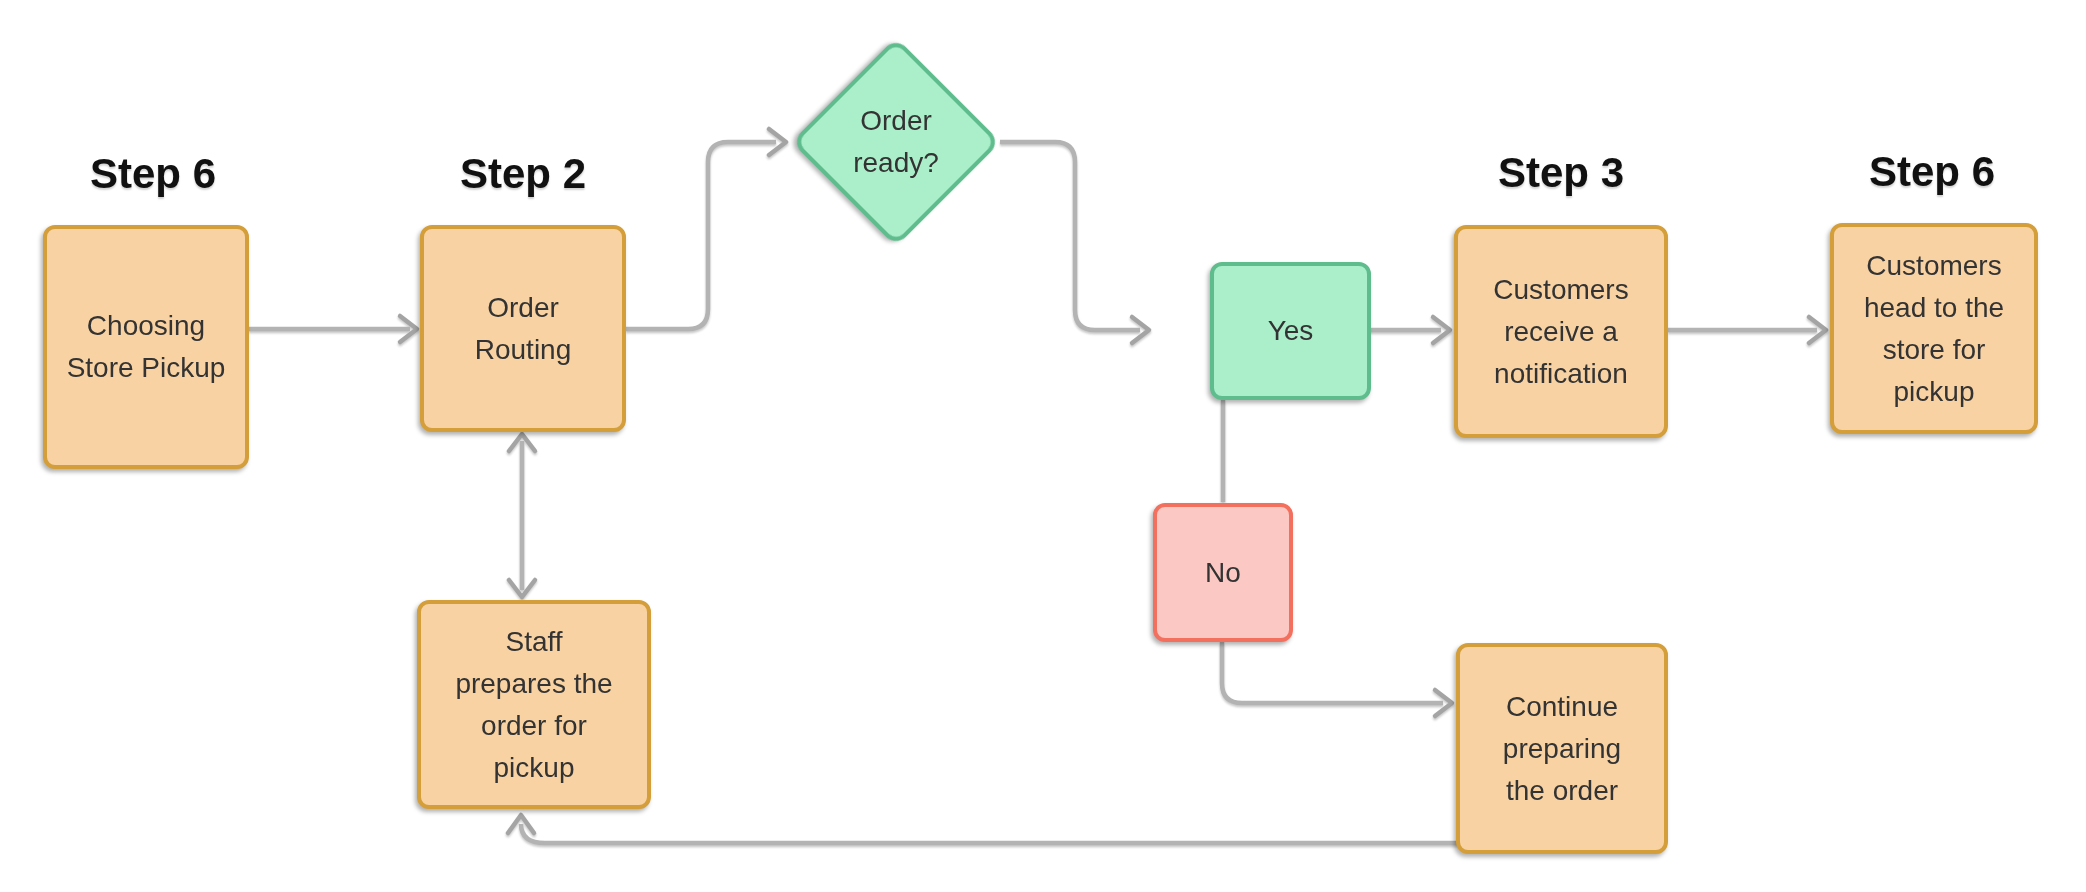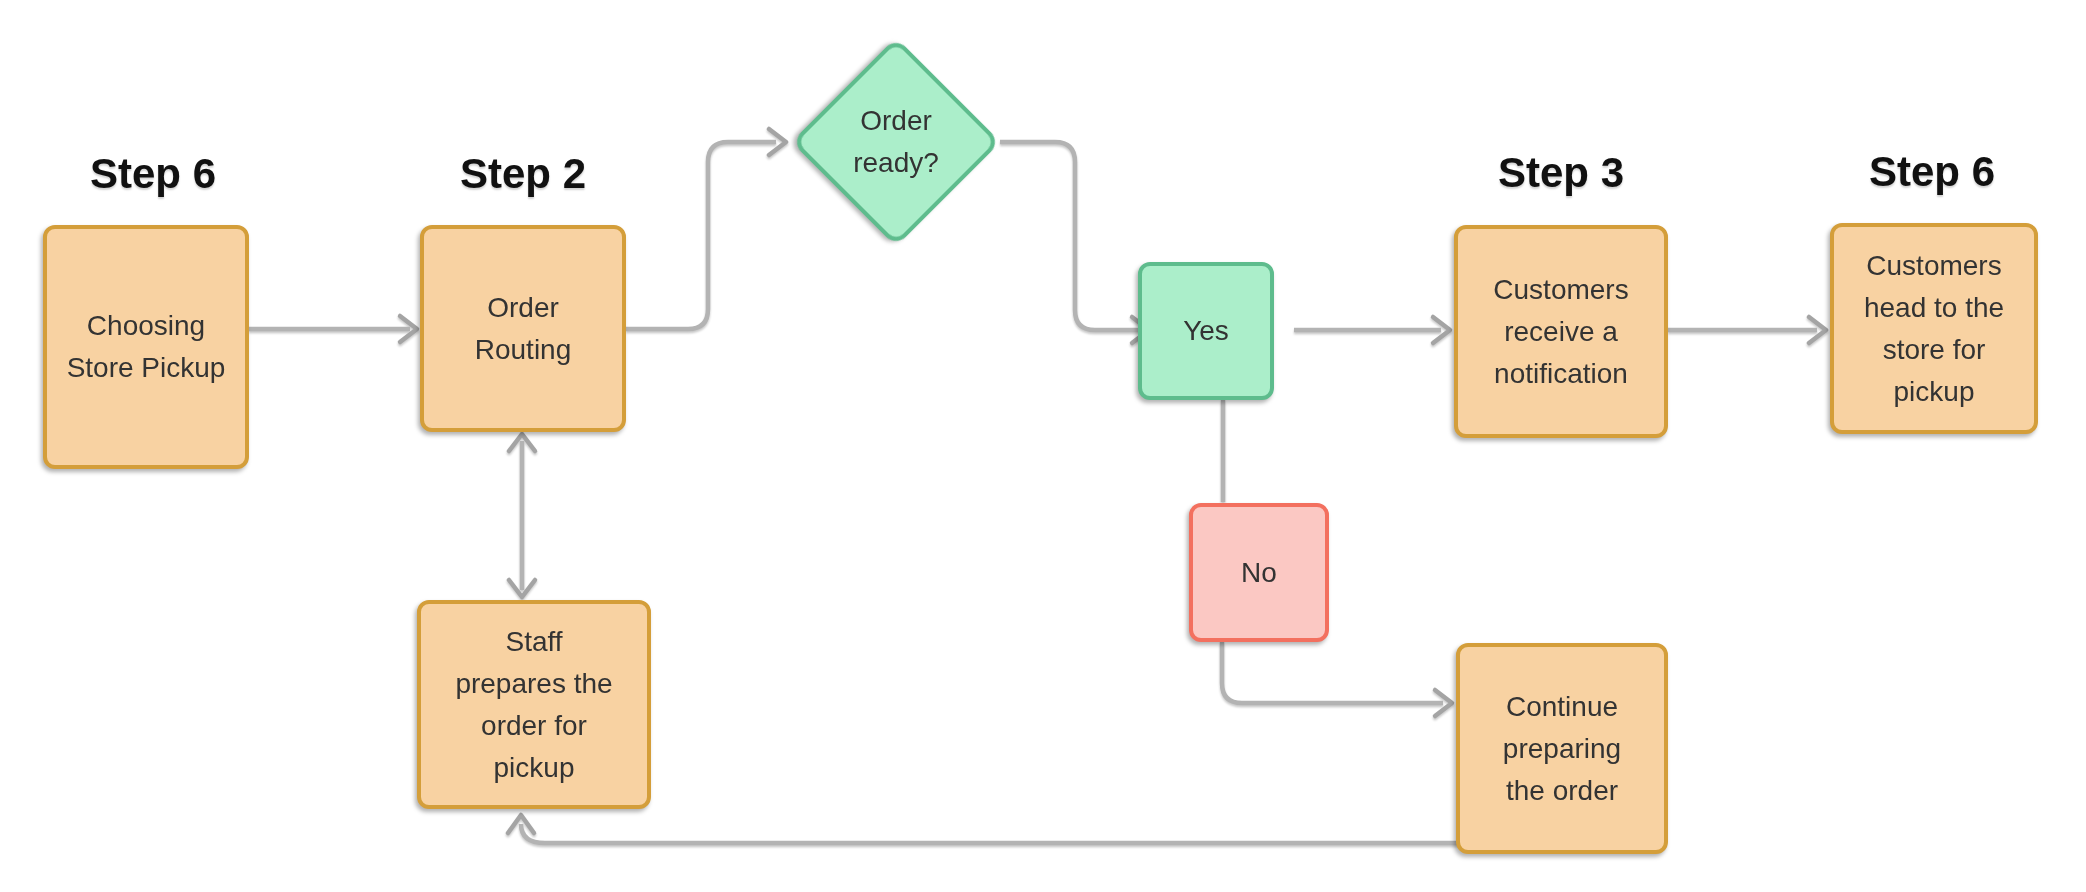--- a/index.html
+++ b/index.html
@@ -25,27 +25,27 @@
   .node {
     position:absolute; box-sizing:border-box;
     display:flex; align-items:center; justify-content:center;
     text-align:center; white-space:pre-line;
     font-size:28px; line-height:1.5; color:var(--node-text, #333333);
     border:4px solid; border-radius:12px;
     filter: drop-shadow(-2px 3px 2px rgba(0,0,0,0.30));
   }
   .process  { background:var(--process-fill, #F8D2A2); border-color:var(--process-border, #D49E3A); }
   .yes-node { background:var(--yes-fill, #ABEECA);     border-color:var(--yes-border, #5EBC8D); }
-  .no-node  { background:var(--no-fill, #FBC8C3);      border-color:var(--no-border, #F3705F);margin-left:36px; }
+  .no-node  { background:var(--no-fill, #FBC8C3);      border-color:var(--no-border, #F3705F); }
 
   .node-choosing  { left:43px;   top:225px; width:206px; height:244px; }
   .node-routing   { left:420px;  top:225px; width:206px; height:207px; }
   .node-notify    { left:1454px; top:225px; width:214px; height:213px; }
   .node-head      { left:1830px; top:223px; width:208px; height:211px; }
-  .node-yes       { left:1138px; top:262px; width:136px; height:138px; }
+  .node-yes       { left:1210px; top:262px; width:161px; height:138px; }
   .node-no        { left:1153px; top:503px; width:140px; height:139px; }
   .node-staff     { left:417px;  top:600px; width:234px; height:209px; }
   .node-continue  { left:1456px; top:598px; width:212px; height:211px;margin-top:45px; }
 
   
   .diamond-shape {
     position:absolute; left:822px; top:68px; width:148px; height:148px;
     box-sizing:border-box; background:var(--decision-fill, #ABEECA);
     border:4px solid var(--decision-border, #5EBC8D); border-radius:14px;
     transform:rotate(45deg);

